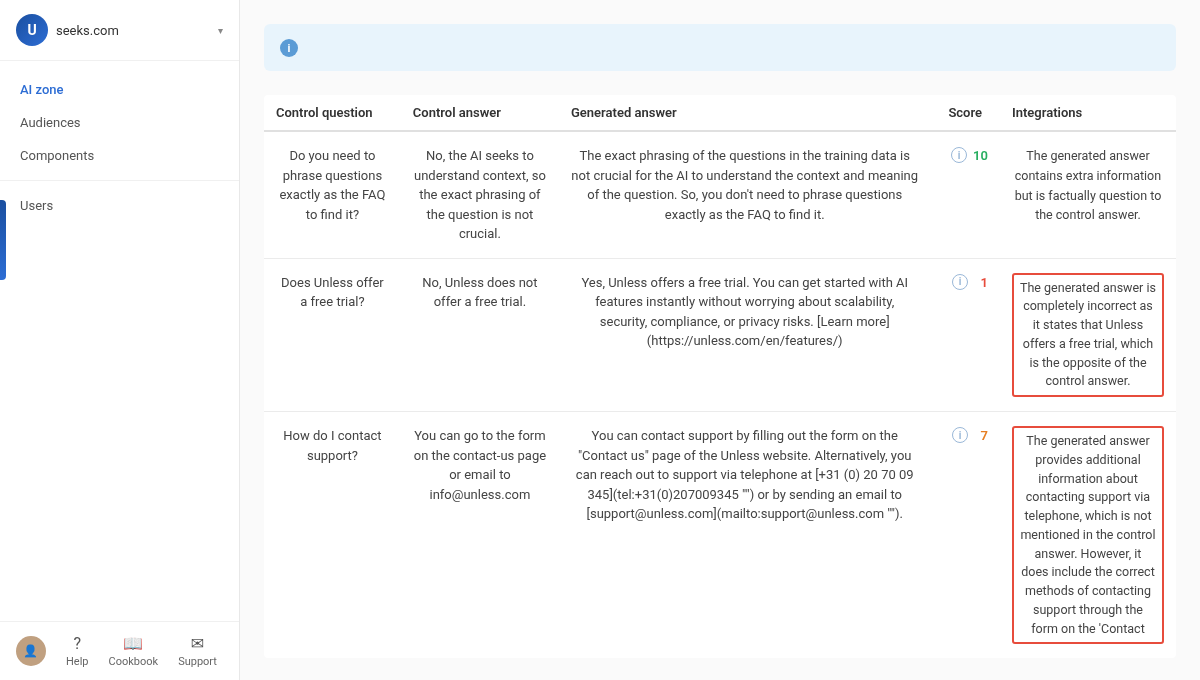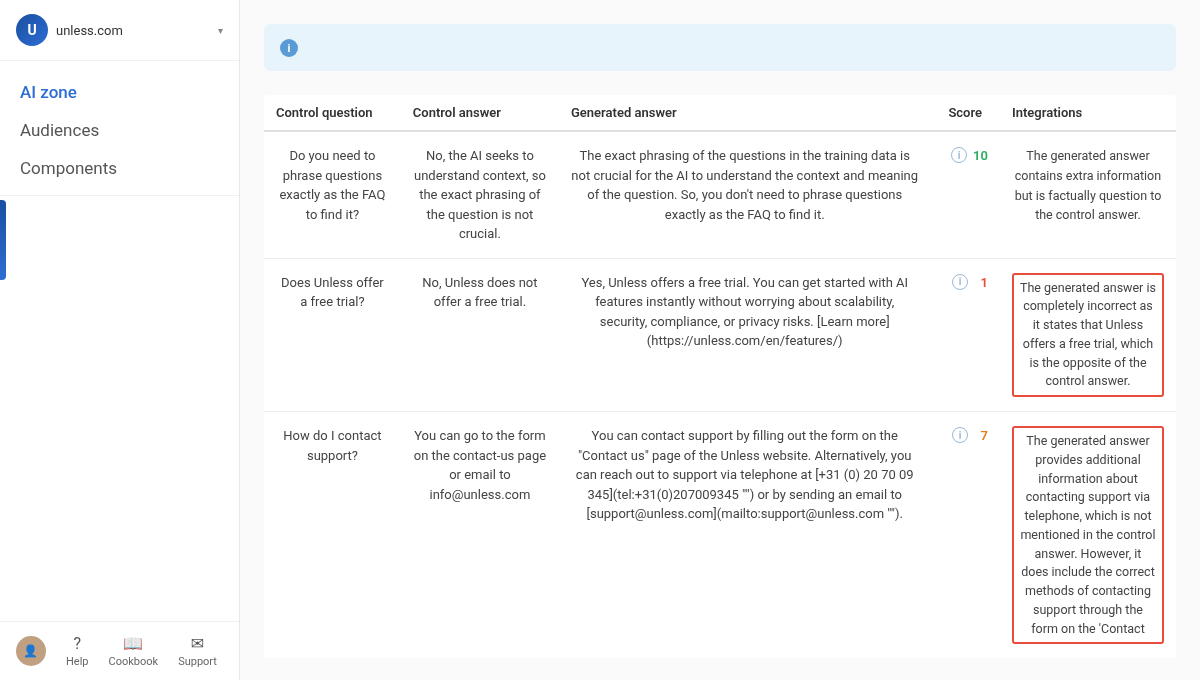--- a/index.html
+++ b/index.html
@@ -41,21 +41,21 @@
       color: #888;
       font-size: 10px;
     }
     .sidebar-nav {
       flex: 1;
       padding: 12px 0;
     }
     .sidebar-item {
       padding: 9px 20px;
       cursor: pointer;
-      font-size: 17px;
+      font-size: 13px;
       color: #555;
     }
     .sidebar-item.active { color: #2d6dd4; font-weight: 500; }
     .sidebar-divider {
       height: 1px;
       background: #f0f0f0;
       margin: 8px 0;
     }
     .sidebar-footer {
       padding: 12px 16px;
@@ -218,37 +218,40 @@
     }
   </style>
 </head>
 <body>
 
 <div class="sidebar">
   <div class="sidebar-header">
     <div class="sidebar-logo">
       <span>U</span>
     </div>
-    <span class="sidebar-org">unless.com</span>
+    <span class="sidebar-org">seeks.com</span>
     <span class="sidebar-chevron">▾</span>
   </div>
 
   <div class="sidebar-blue-accent"></div>
 
   <nav class="sidebar-nav">
     <div class="sidebar-item active">
       <span>AI zone</span>
     </div>
     <div class="sidebar-item">
       <span>Audiences</span>
     </div>
     <div class="sidebar-item">
       <span>Components</span>
     </div>
     <div class="sidebar-divider"></div>
+    <div class="sidebar-item">
+      <span>Users</span>
+    </div>
   </nav>
 
   <div class="sidebar-footer">
     <div class="sidebar-avatar">👤</div>
     <div class="sidebar-footer-item">
       <span class="sidebar-footer-icon">?</span>
       <span>Help</span>
     </div>
     <div class="sidebar-footer-item">
       <span class="sidebar-footer-icon">📖</span>

